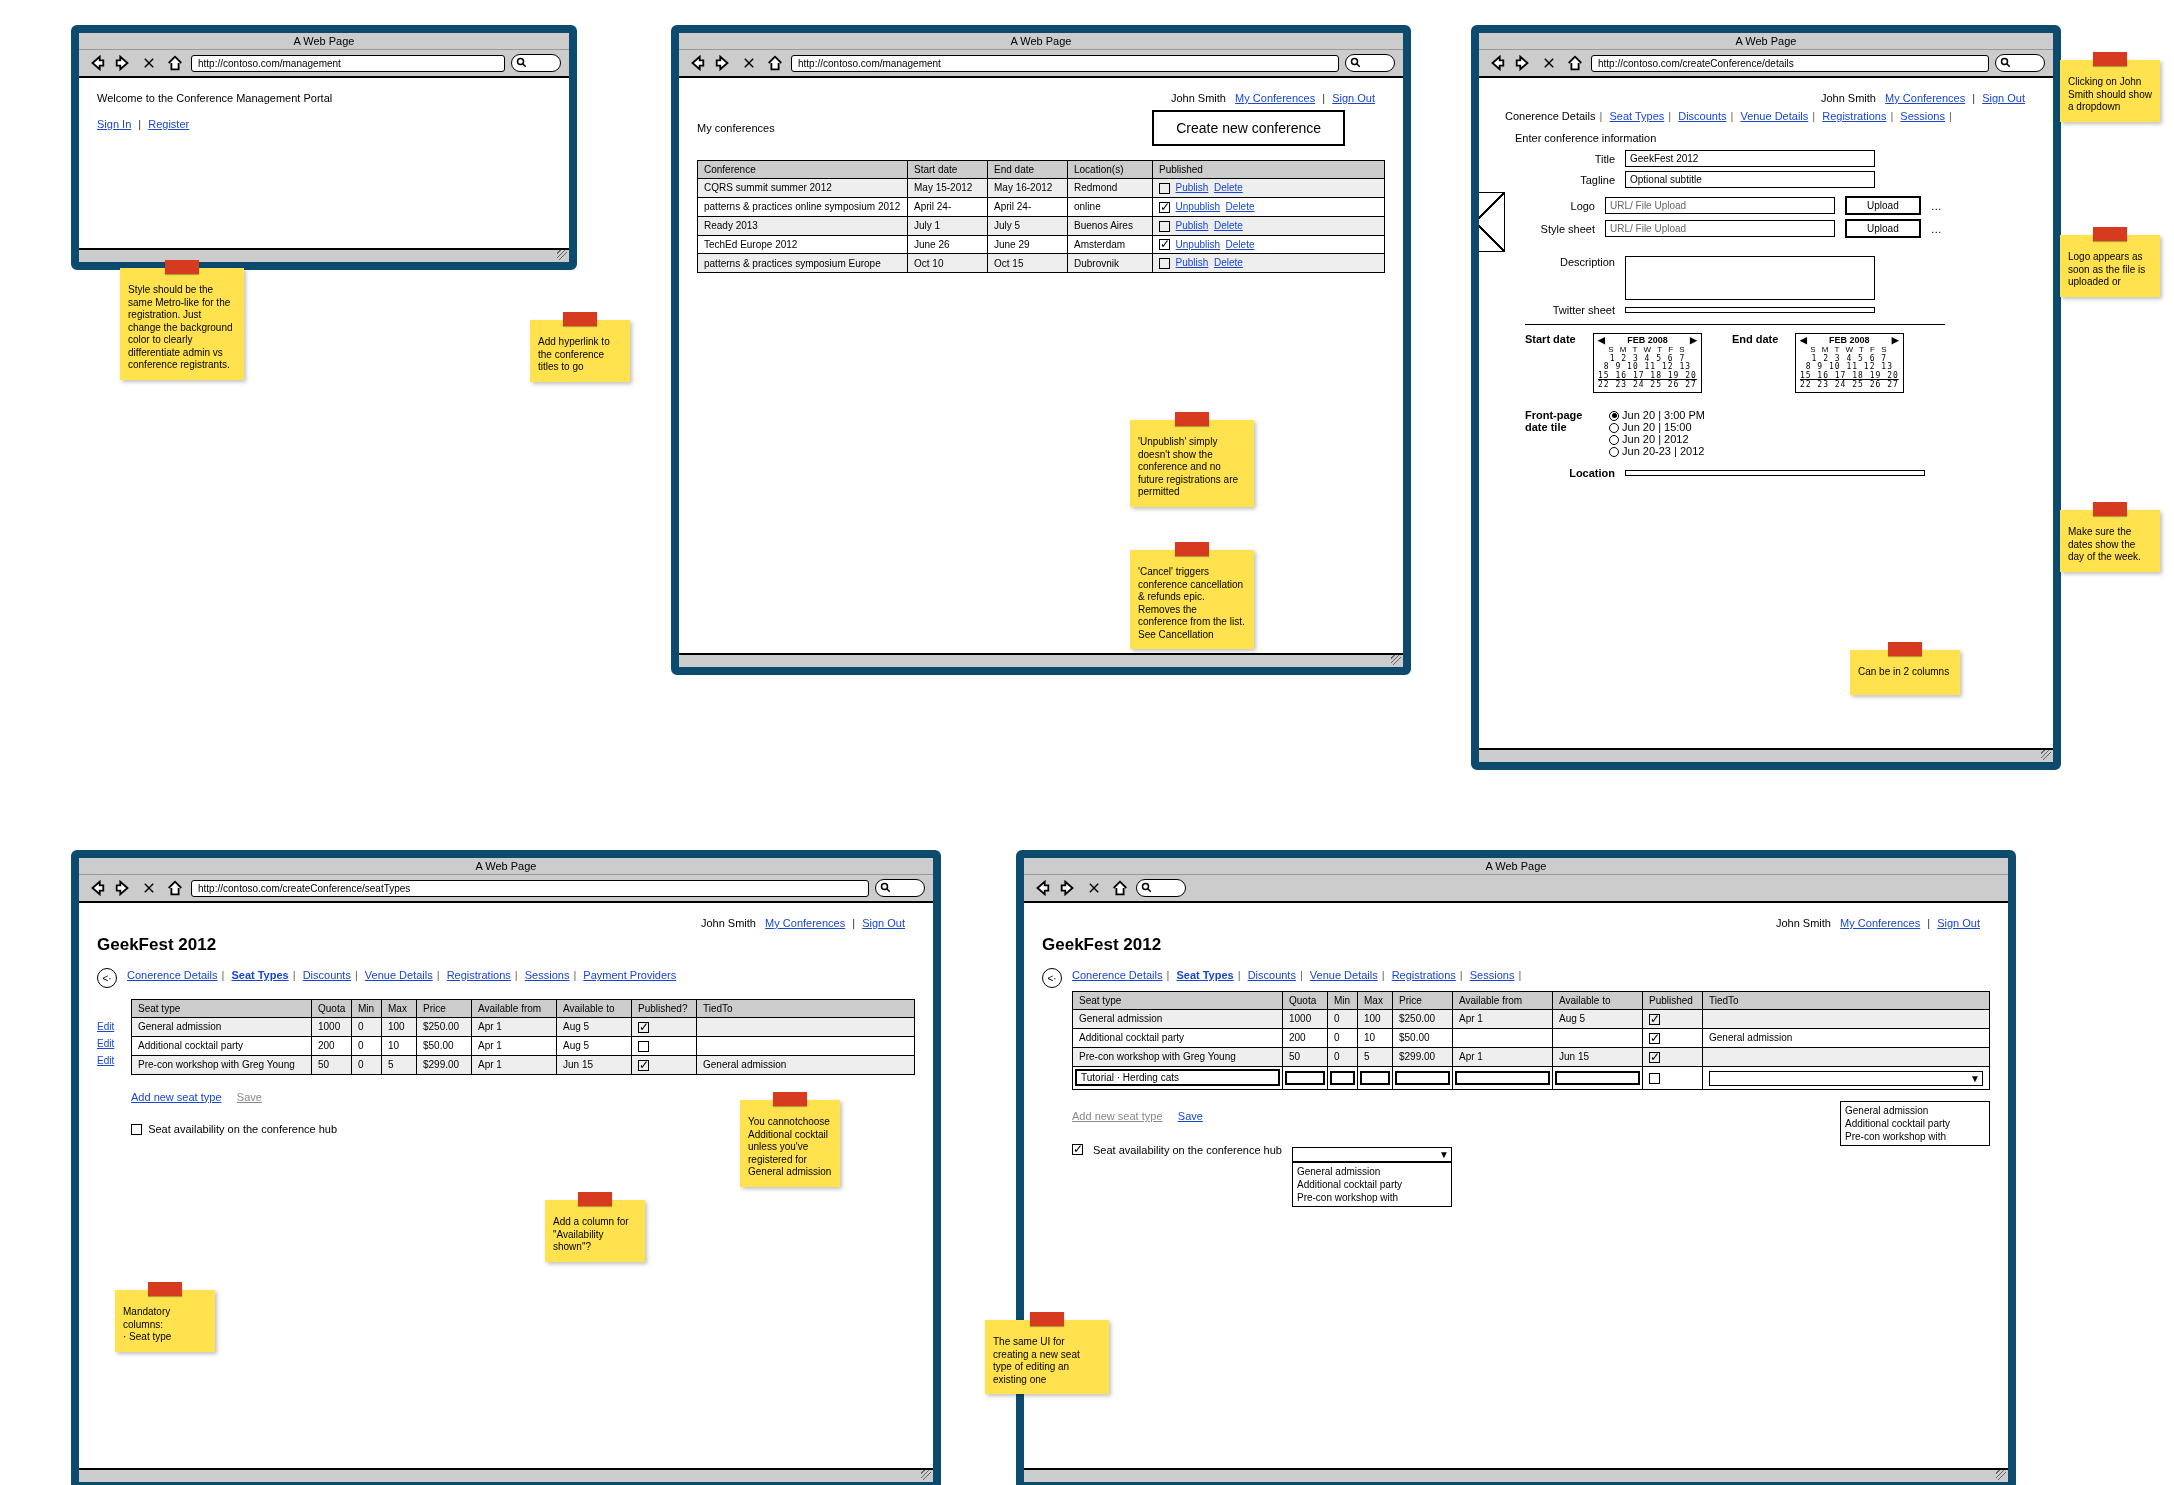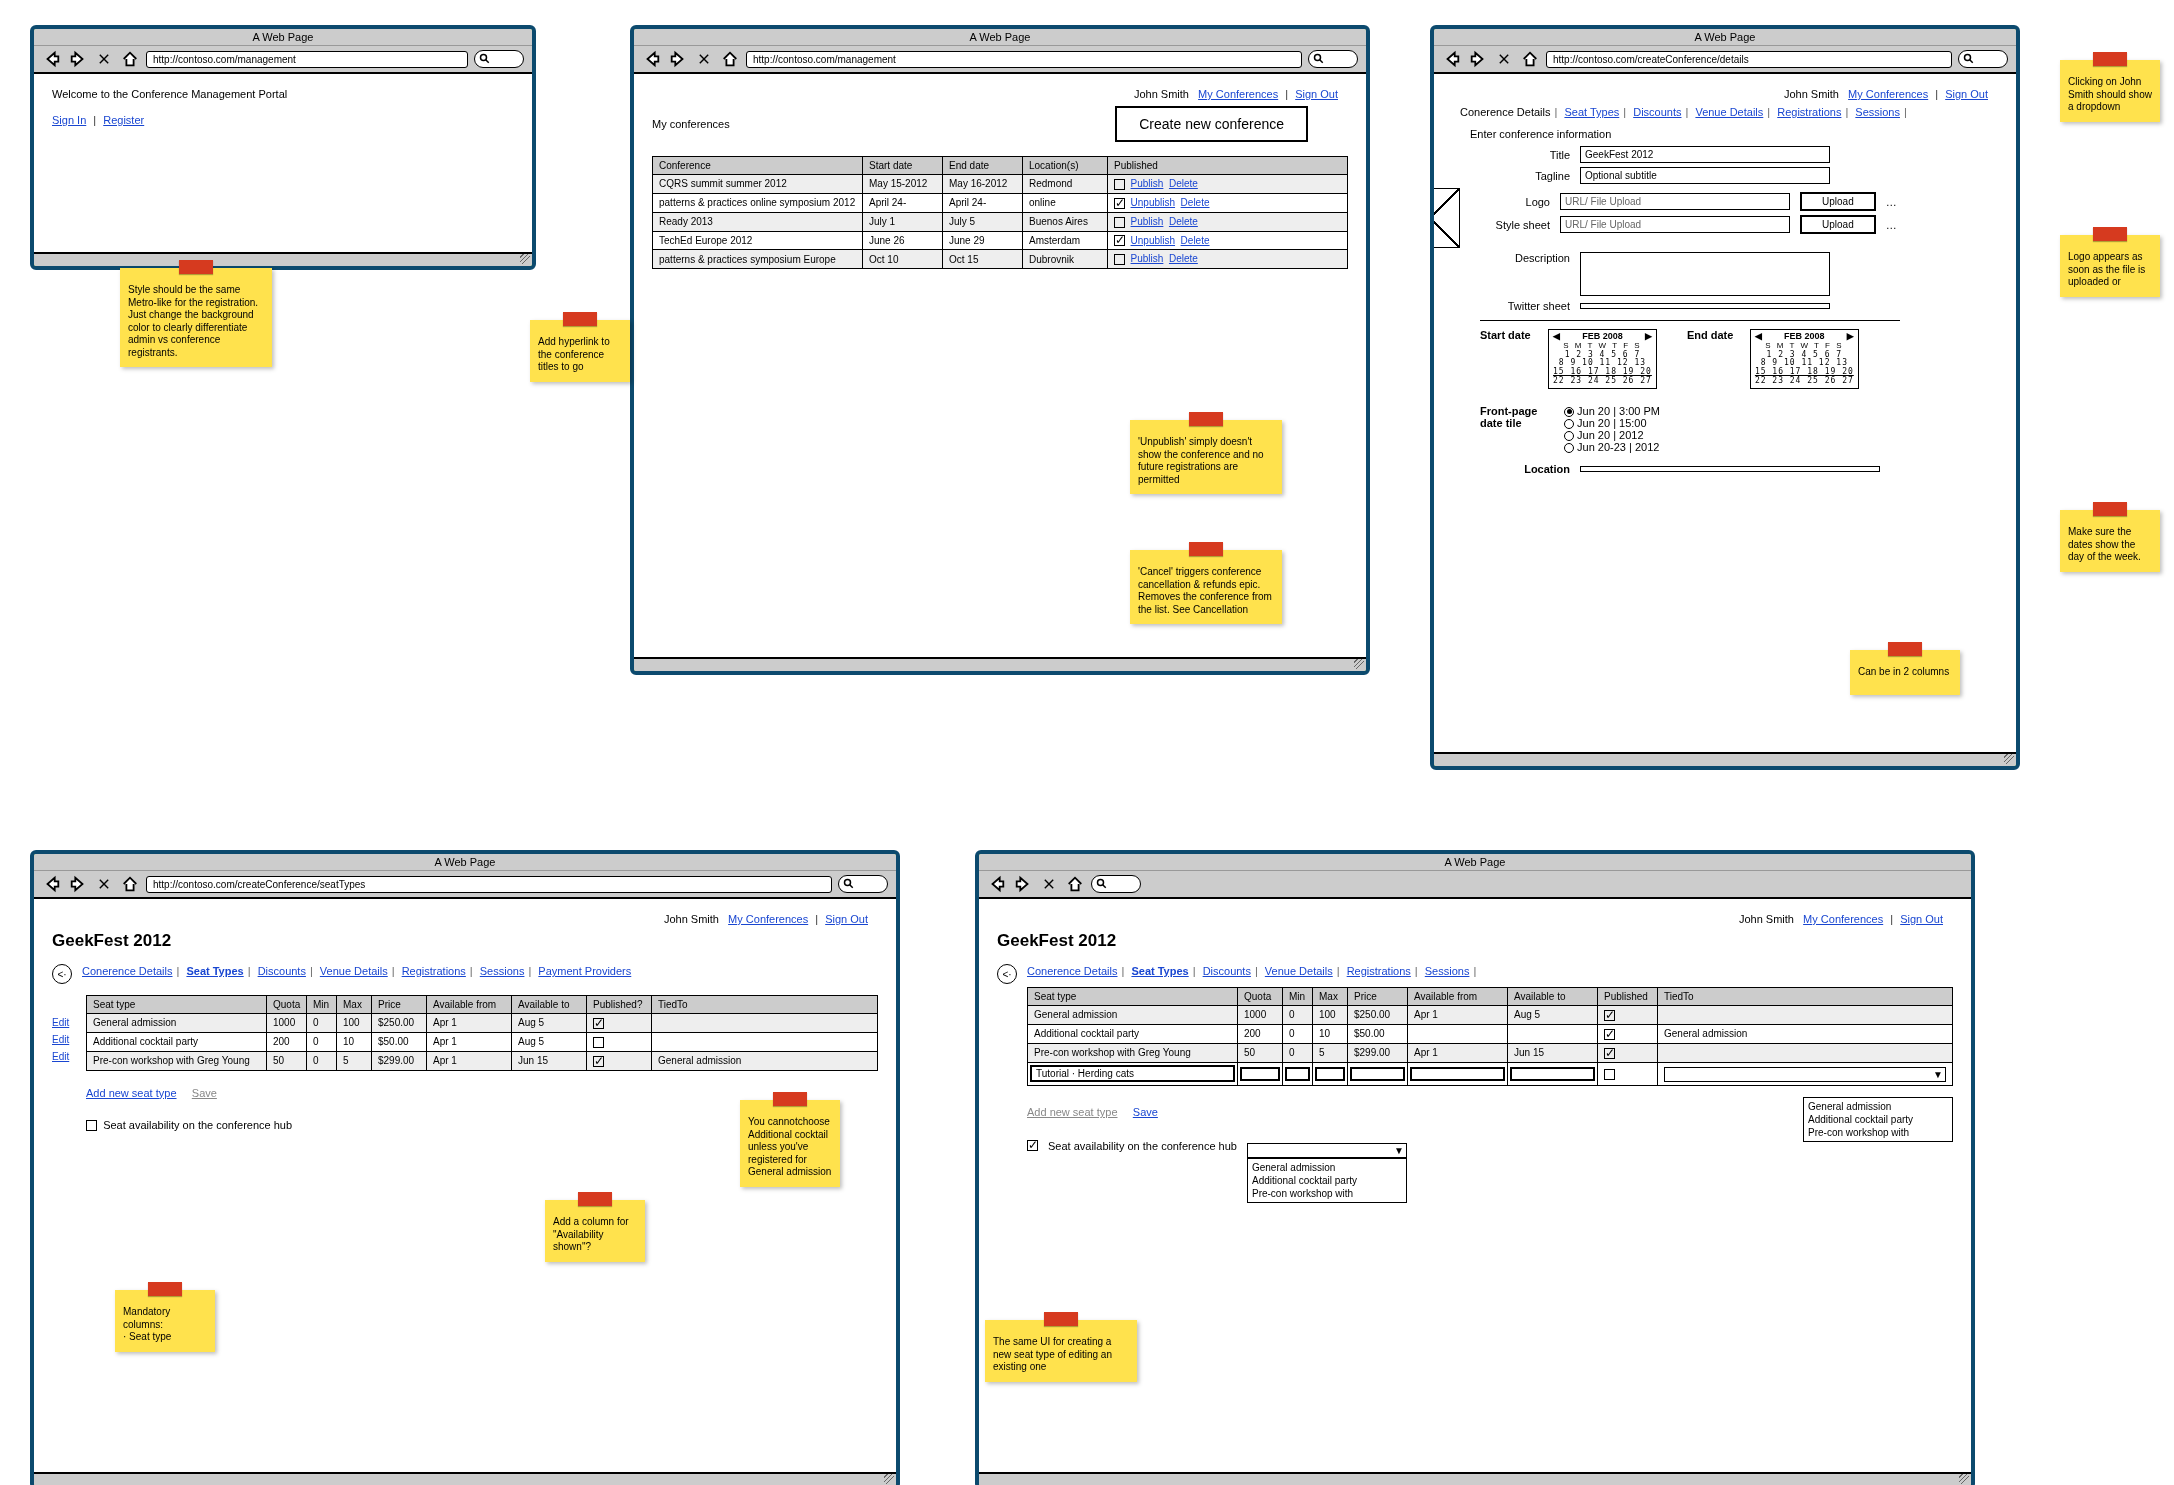--- a/index.html
+++ b/index.html
@@ -9,26 +9,27 @@
     background: #fff;
     font-family: "Comic Sans MS", "Segoe Script", cursive, sans-serif;
     font-size: 11px;
     color: #000;
   }
   .canvas { position: relative; width: 2174px; height: 1485px; }
 
   
   .window {
     position: absolute;
-    border: 4px solid #0c4a6e;
+    border: 8px solid #0c4a6e;
     border-radius: 6px;
     background: #bef264;
     display: flex;
     flex-direction: column;
     overflow: hidden;
+    margin-left: 41px;
   }
   .titlebar {
     background: #ccc;
     text-align: center;
     font-size: 11px;
     padding: 2px 0;
     border-bottom: 1px solid #999;
   }
   .toolbar {
     background: #ccc;
@@ -85,21 +86,21 @@
   
   .sticky {
     position: absolute;
     width: 120px;
     background: #ffe24d;
     padding: 16px 8px 8px 8px;
     font-size: 10px;
     line-height: 1.25;
     box-shadow: 2px 2px 4px rgba(0,0,0,0.25);
   }
-  .sticky.lg { width: 152px; }
+  .sticky.lg { width: 124px; }
   .sticky::before {
     content: "";
     position: absolute;
     top: -8px; left: 50%;
     transform: translateX(-50%);
     width: 34px; height: 14px;
     background: #d63a1f;
     box-shadow: 0 1px 1px rgba(0,0,0,0.3);
   }
   .sticky.narrow { width: 100px; }

